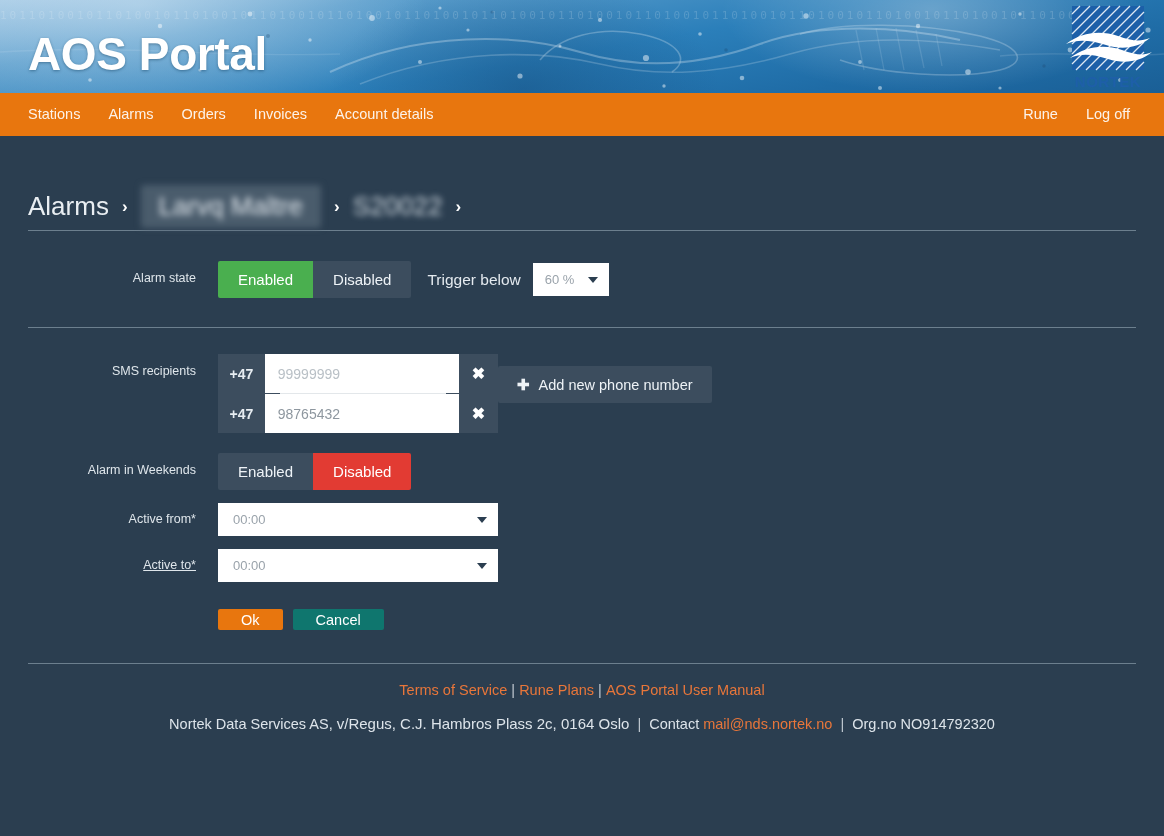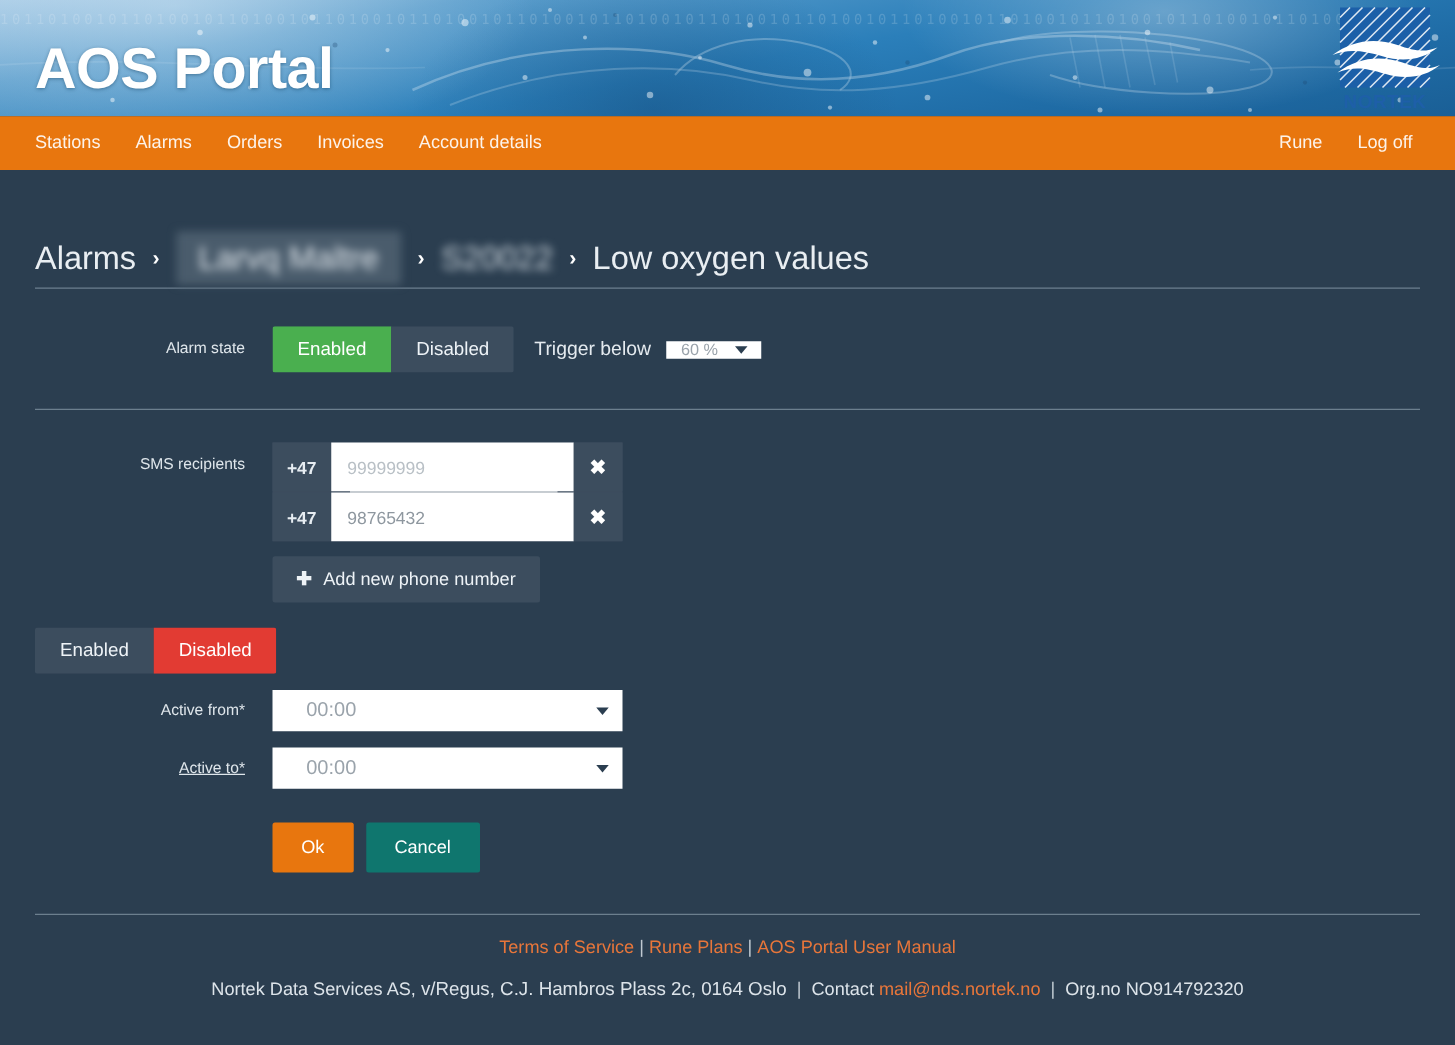--- a/index.html
+++ b/index.html
@@ -194,21 +194,21 @@
     margin-left: 16px;
     margin-right: 12px;
     white-space: nowrap;
   }
 
   
   .sel {
     position: relative;
     background: #ffffff;
     border: none;
-    height: 14px;
+    height: 33px;
     display: inline-flex;
     align-items: center;
     cursor: pointer;
   }
   .sel-value {
     color: #9aa3ab;
     font-size: 13px;
     padding-left: 12px;
     padding-right: 10px;
     white-space: nowrap;
@@ -220,24 +220,24 @@
     border-top: 6px solid #2b3e50;
     margin-right: 11px;
   }
   .sel.trigger-sel { width: 76px; justify-content: space-between; }
 
   .sel.wide {
     width: 280px;
     height: 33px;
     justify-content: space-between;
   }
-  .sel.wide .sel-value { font-size: 16px; padding-left: 15px; margin-left: 12px; }
-
-  
-  .sms-block { display: flex; flex-direction: column; }
+  .sel.wide .sel-value { font-size: 13px; padding-left: 15px; }
+
+  
+  .sms-block { display: flex; flex-direction: row; }
   .sms-table { display: flex; flex-direction: column; background: #3c4d5e; width: 280px; }
   .sms-row { display: flex; align-items: stretch; height: 39px; }
   .sms-prefix {
     width: 62px;
     display: flex;
     align-items: center;
     justify-content: center;
     color: #e7edf2;
     font-size: 14px;
     font-weight: bold;
@@ -284,21 +284,21 @@
     font-family: "Liberation Sans", sans-serif;
     align-self: flex-start;
     border-radius: 2px;
   }
   .plus-icon { font-size: 15px; font-weight: bold; line-height: 1; }
 
   
   .actions { display: flex; gap: 10px; margin-top: 27px; margin-left: 190px; }
   .btn {
     border: none;
-    height: 40px;
+    height: 21px;
     padding: 0 23px;
     font-size: 14.5px;
     cursor: pointer;
     color: #ffffff;
     font-family: "Liberation Sans", sans-serif;
     border-radius: 2px;
   }
   .btn-ok { background: #e8760e; }
   .btn-cancel { background: #0f766e; }
 
@@ -426,21 +426,20 @@
 
   <div class="content">
 
     <div class="breadcrumb">
       <span class="crumb link">Alarms</span>
       <span class="crumb-sep">›</span>
       <span class="crumb redacted-box">Larvq Maltre</span>
       <span class="crumb-sep">›</span>
       <span class="crumb redacted-plain">S20022</span>
       <span class="crumb-sep">›</span>
-      <span class="crumb">Low oxygen values</span>
     </div>
 
     <div class="divider"></div>
 
     <div class="form-area">
 
       <div class="form-row">
         <div class="form-label">Alarm state</div>
         <div class="form-control">
           <div class="toggle-group">
@@ -476,20 +475,21 @@
             </div>
             <button class="add-btn">
               <span class="plus-icon">✚</span>
               <span>Add new phone number</span>
             </button>
           </div>
         </div>
       </div>
 
       <div class="form-row" style="margin-top:20px;">
+        <div class="form-label">Alarm in Weekends</div>
         <div class="form-control">
           <div class="toggle-group">
             <button class="toggle-btn inactive-dark">Enabled</button>
             <button class="toggle-btn active-red">Disabled</button>
           </div>
         </div>
       </div>
 
       <div class="form-row" style="margin-top:13px;">
         <div class="form-label" style="padding-top:9px;">Active from*</div>

